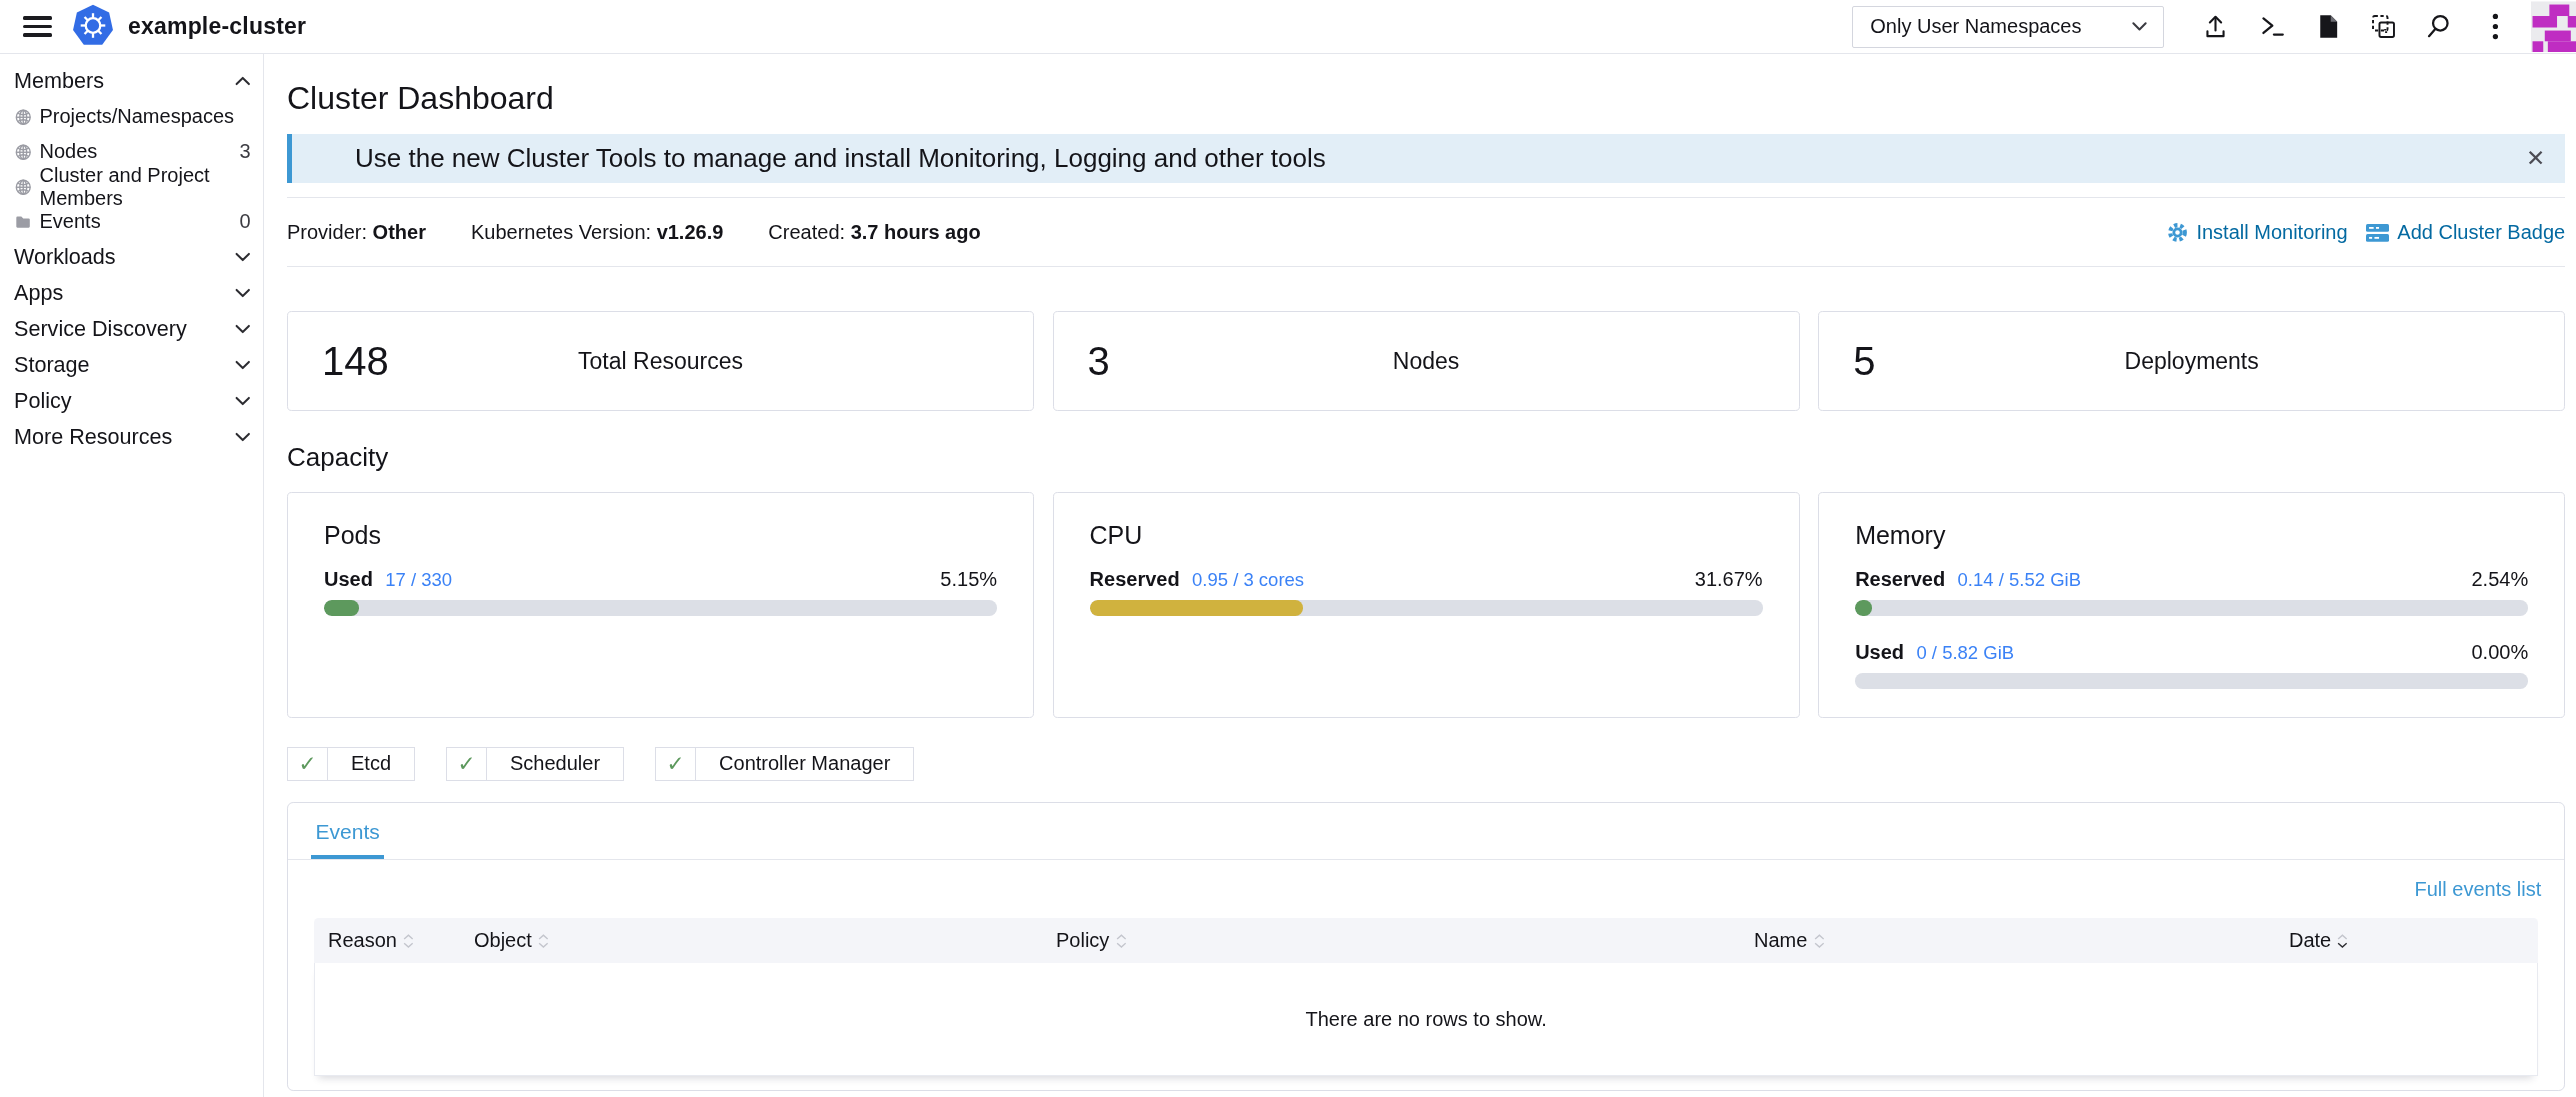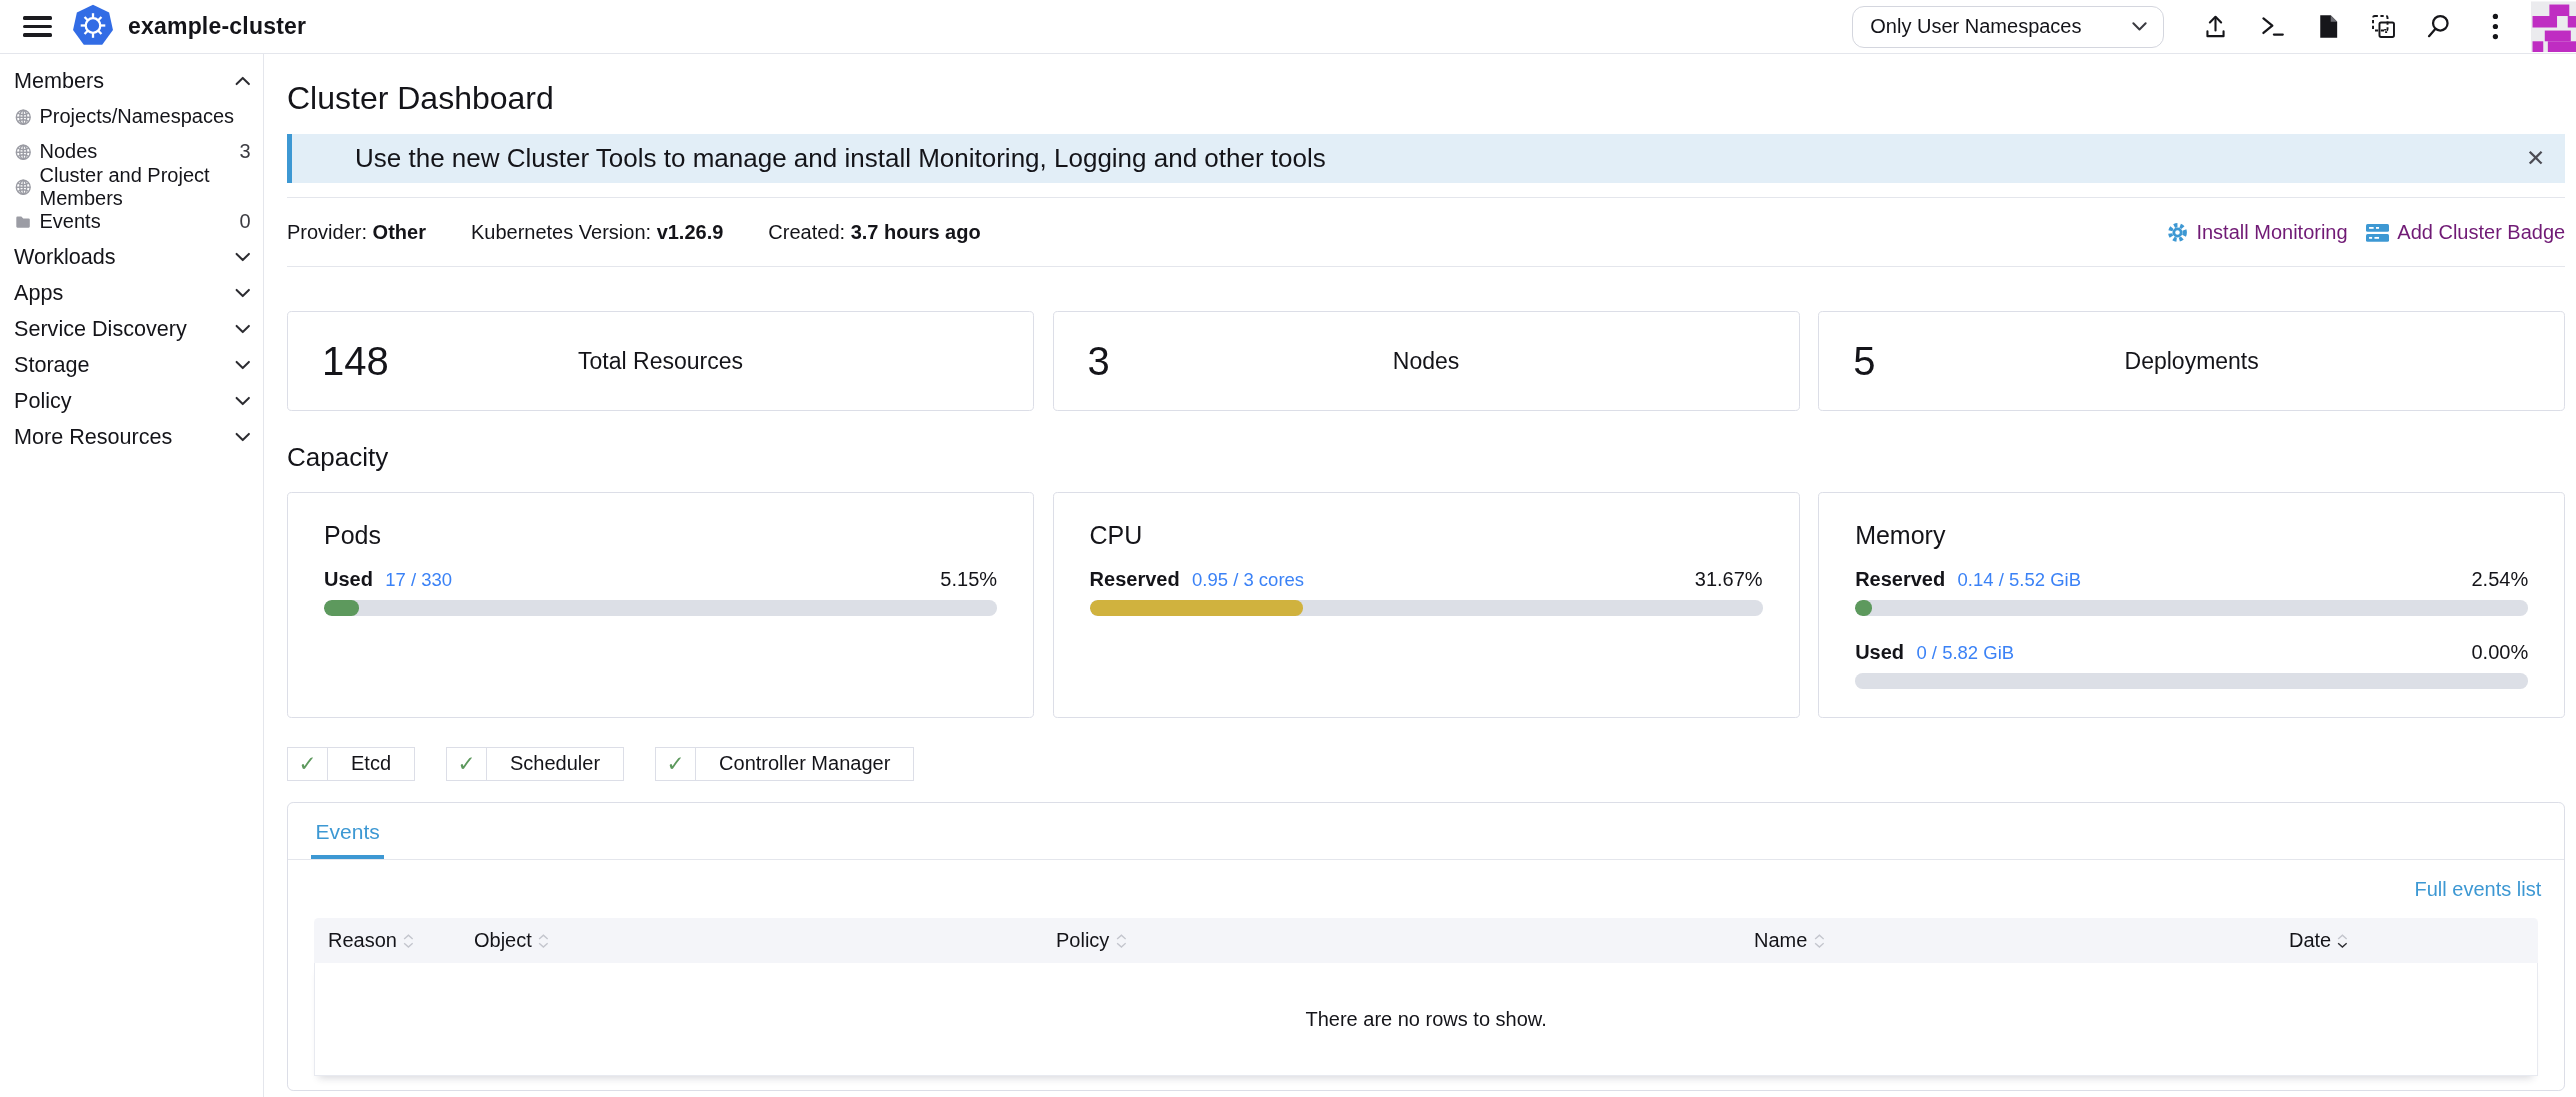--- a/index.html
+++ b/index.html
@@ -7,21 +7,21 @@
     font-family:"Liberation Sans", sans-serif; color:#141419; }
 
   
   .topbar { position:absolute; left:0; top:0; width:2576px; height:54px; background:#fff;
     border-bottom:1.5px solid #e4e6ec; display:flex; align-items:center; z-index:10; }
   .hamburger { width:29px; margin-left:23px; cursor:pointer; }
   .hamburger div { height:3.9px; background:#1b1b1f; border-radius:1.5px; margin:4.6px 0; }
   .k8s-logo { margin-left:20px; }
   .cluster-title { margin-left:14px; font-size:23px; font-weight:600; letter-spacing:0.2px; }
   .topbar-right { margin-left:auto; display:flex; align-items:center; }
-  .ns-select { width:312px; height:42px; border:1.5px solid #d4d6de; border-radius:12px;
+  .ns-select { width:312px; height:42px; border:1.5px solid #d4d6de; border-radius:2px;
     display:flex; align-items:center; padding:0 15.5px 0 17px; font-size:20px; background:#fff; }
   .ns-select .chev { margin-left:auto; color:#3a3a40; }
   .tool-icons { display:flex; align-items:center; margin-left:23px; }
   .tool-btn { width:56px; height:42px; display:flex; align-items:center; justify-content:center; color:#16161a; }
   .avatar { width:45px; height:51px; margin-left:7.7px; overflow:hidden; }
 
   
   .sidebar { position:absolute; left:0; top:54px; width:264px; bottom:0; background:#fff;
     border-right:1.5px solid #e4e6ec; padding-top:9.3px; }
   .side-group { height:36px; display:flex; align-items:center; padding:0 12.4px 0 14px;
@@ -40,21 +40,21 @@
     display:flex; align-items:center; padding:0 20px; }
   .banner-text { font-size:26px;margin-left:43px; }
   .banner-close { margin-left:auto; font-size:23px; color:#4c4c54; cursor:pointer; line-height:1; }
 
   .hr { border:none; border-top:1.5px solid #e4e6ec; margin-top:14px; }
 
   .glance { height:68px; display:flex; align-items:center; }
   .glance-item { font-size:20px; margin-right:45px; white-space:nowrap; }
   .glance-item b { font-weight:700; }
   .glance-actions { margin-left:auto; display:flex; align-items:center; gap:17px; }
-  .action-link { display:flex; align-items:center; gap:7.7px; color:#701a75; font-size:20px;
+  .action-link { display:flex; align-items:center; gap:7.7px; color:#0369a1; font-size:20px;
     cursor:pointer; white-space:nowrap; }
 
   .cards-row { margin-top:44px; display:flex; gap:18.5px; }
   .stat-card { flex:1; height:100px; background:#fff; border:1.5px solid #dcdee7; border-radius:4.6px;
     position:relative; display:flex; align-items:center; }
   .stat-num { font-size:40px; font-weight:400; margin-left:34px; }
   .stat-label { position:absolute; left:0; right:0; text-align:center; font-size:23px; }
 
   h2.cap-title { margin-top:31px; font-size:26px; font-weight:500; line-height:31px; }
   .cap-row { margin-top:18.5px; display:flex; gap:18.5px; }

